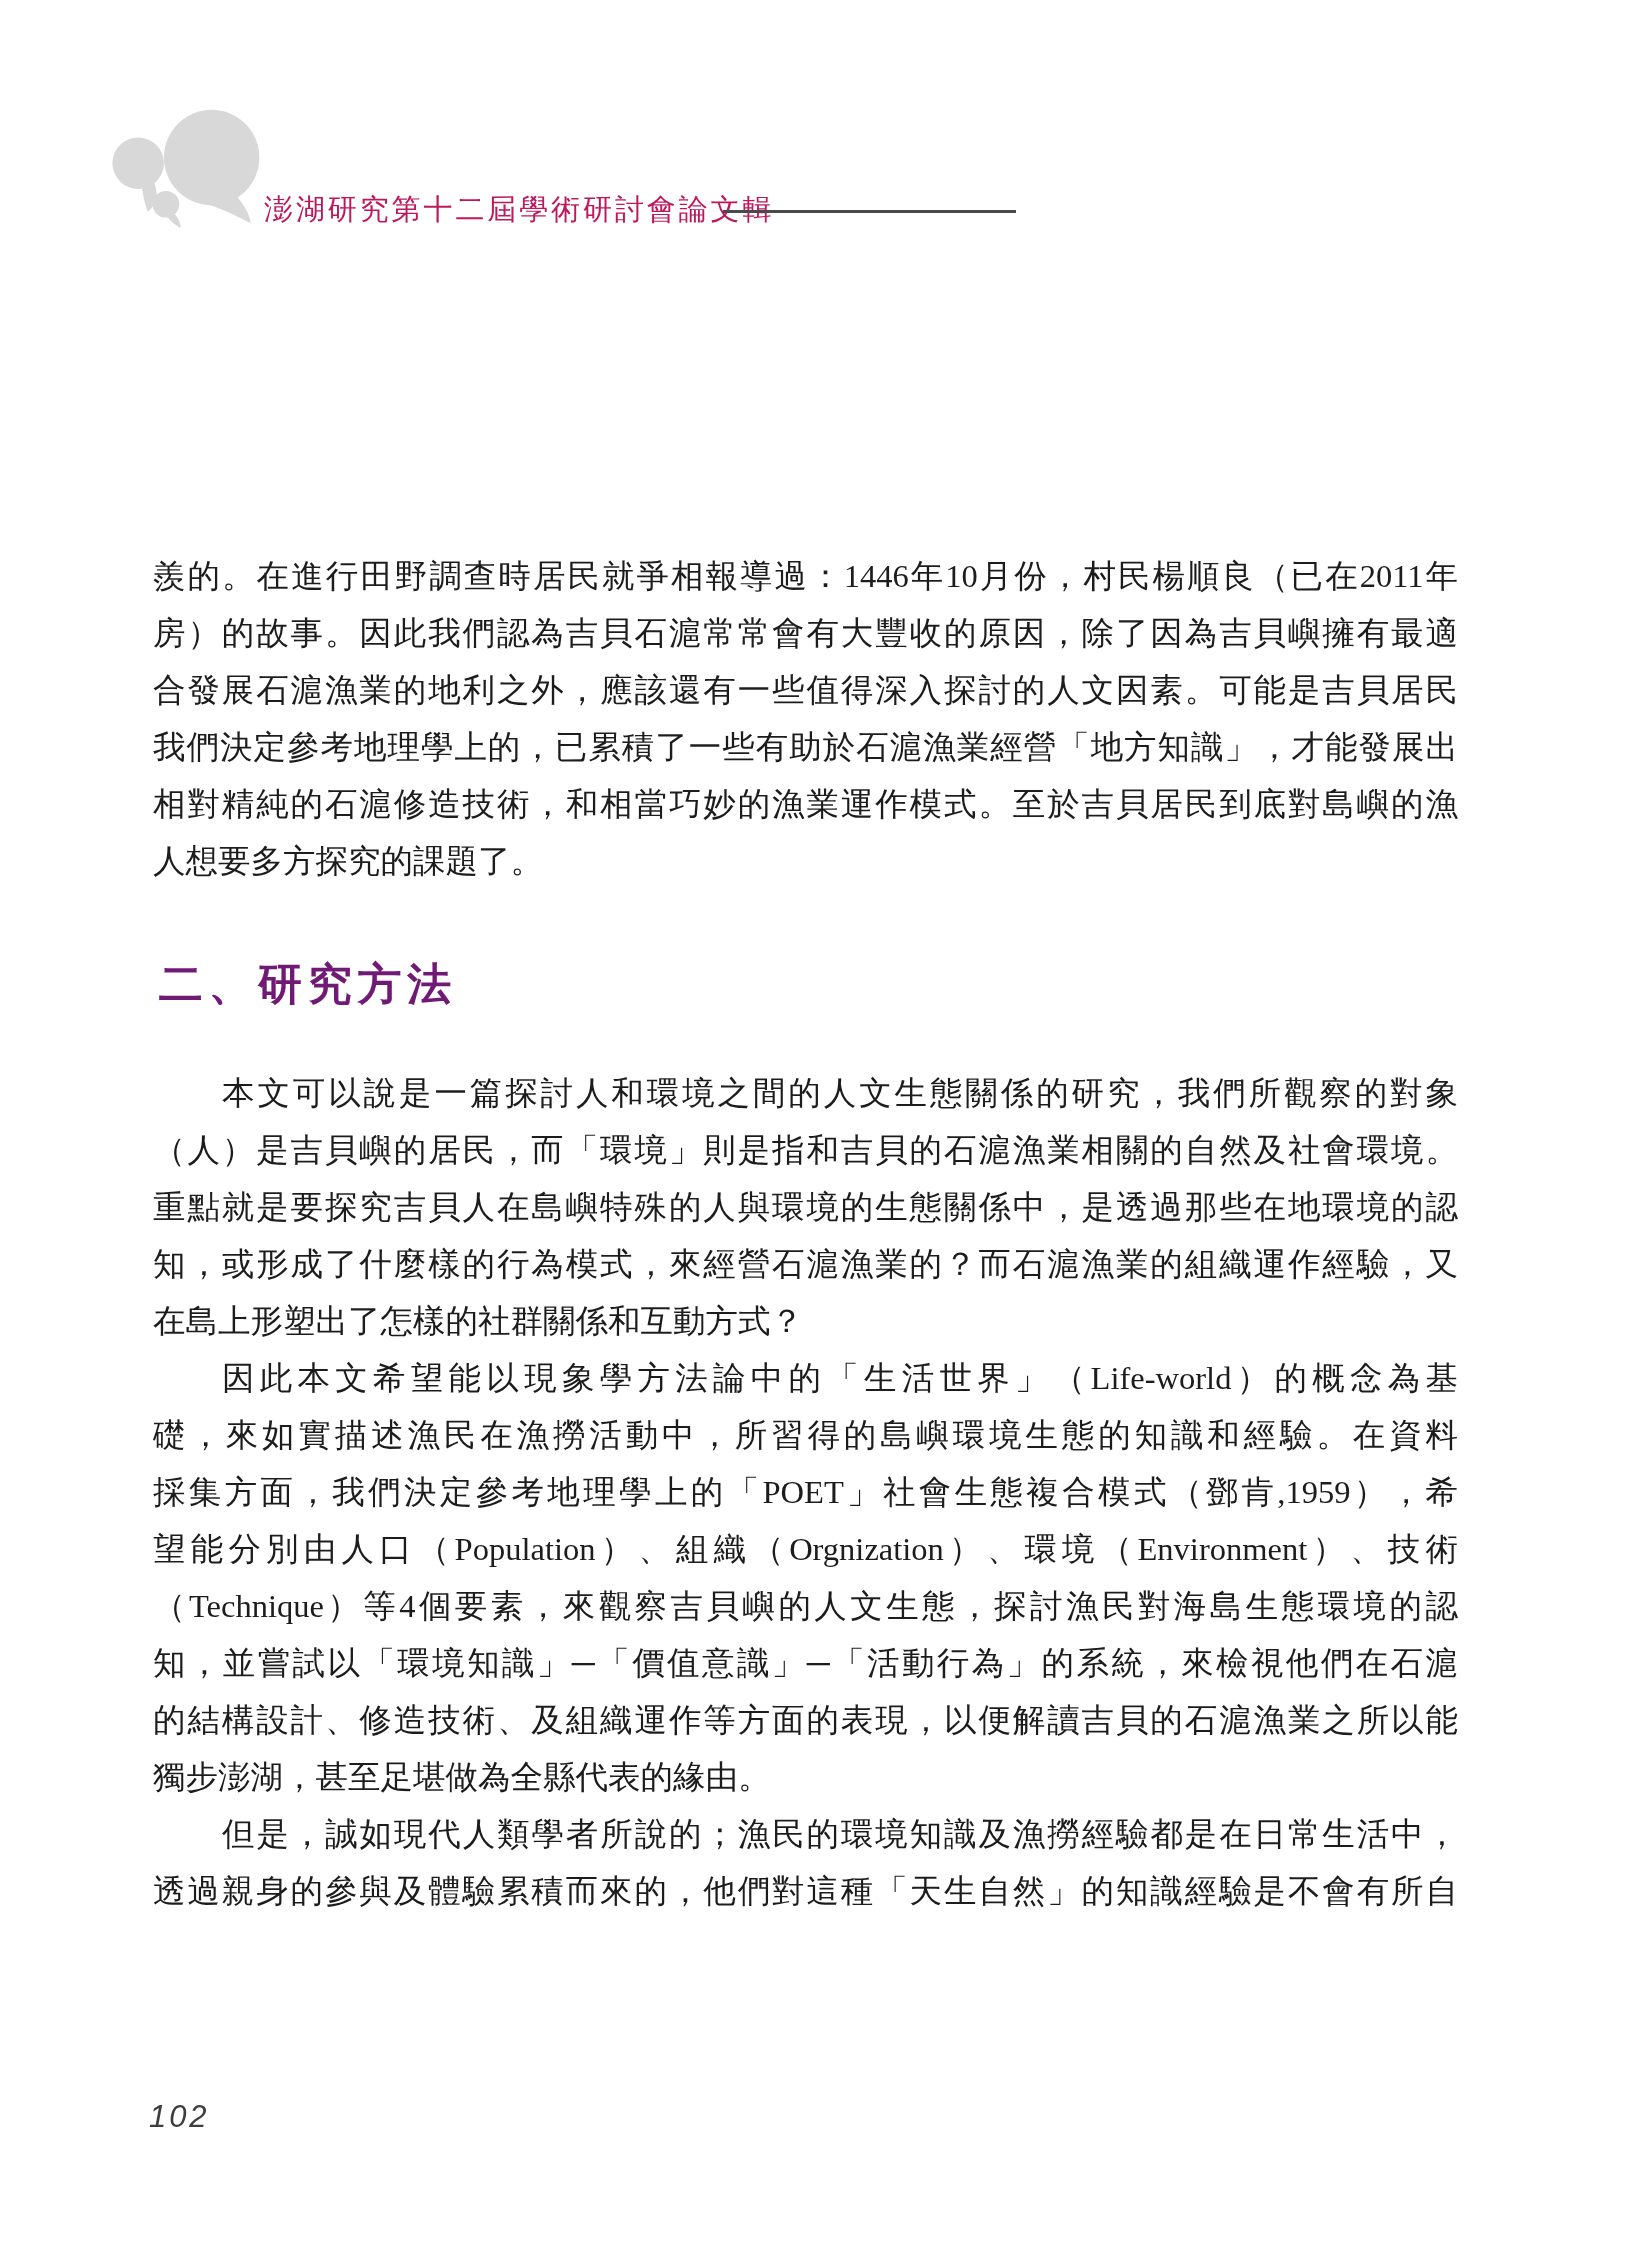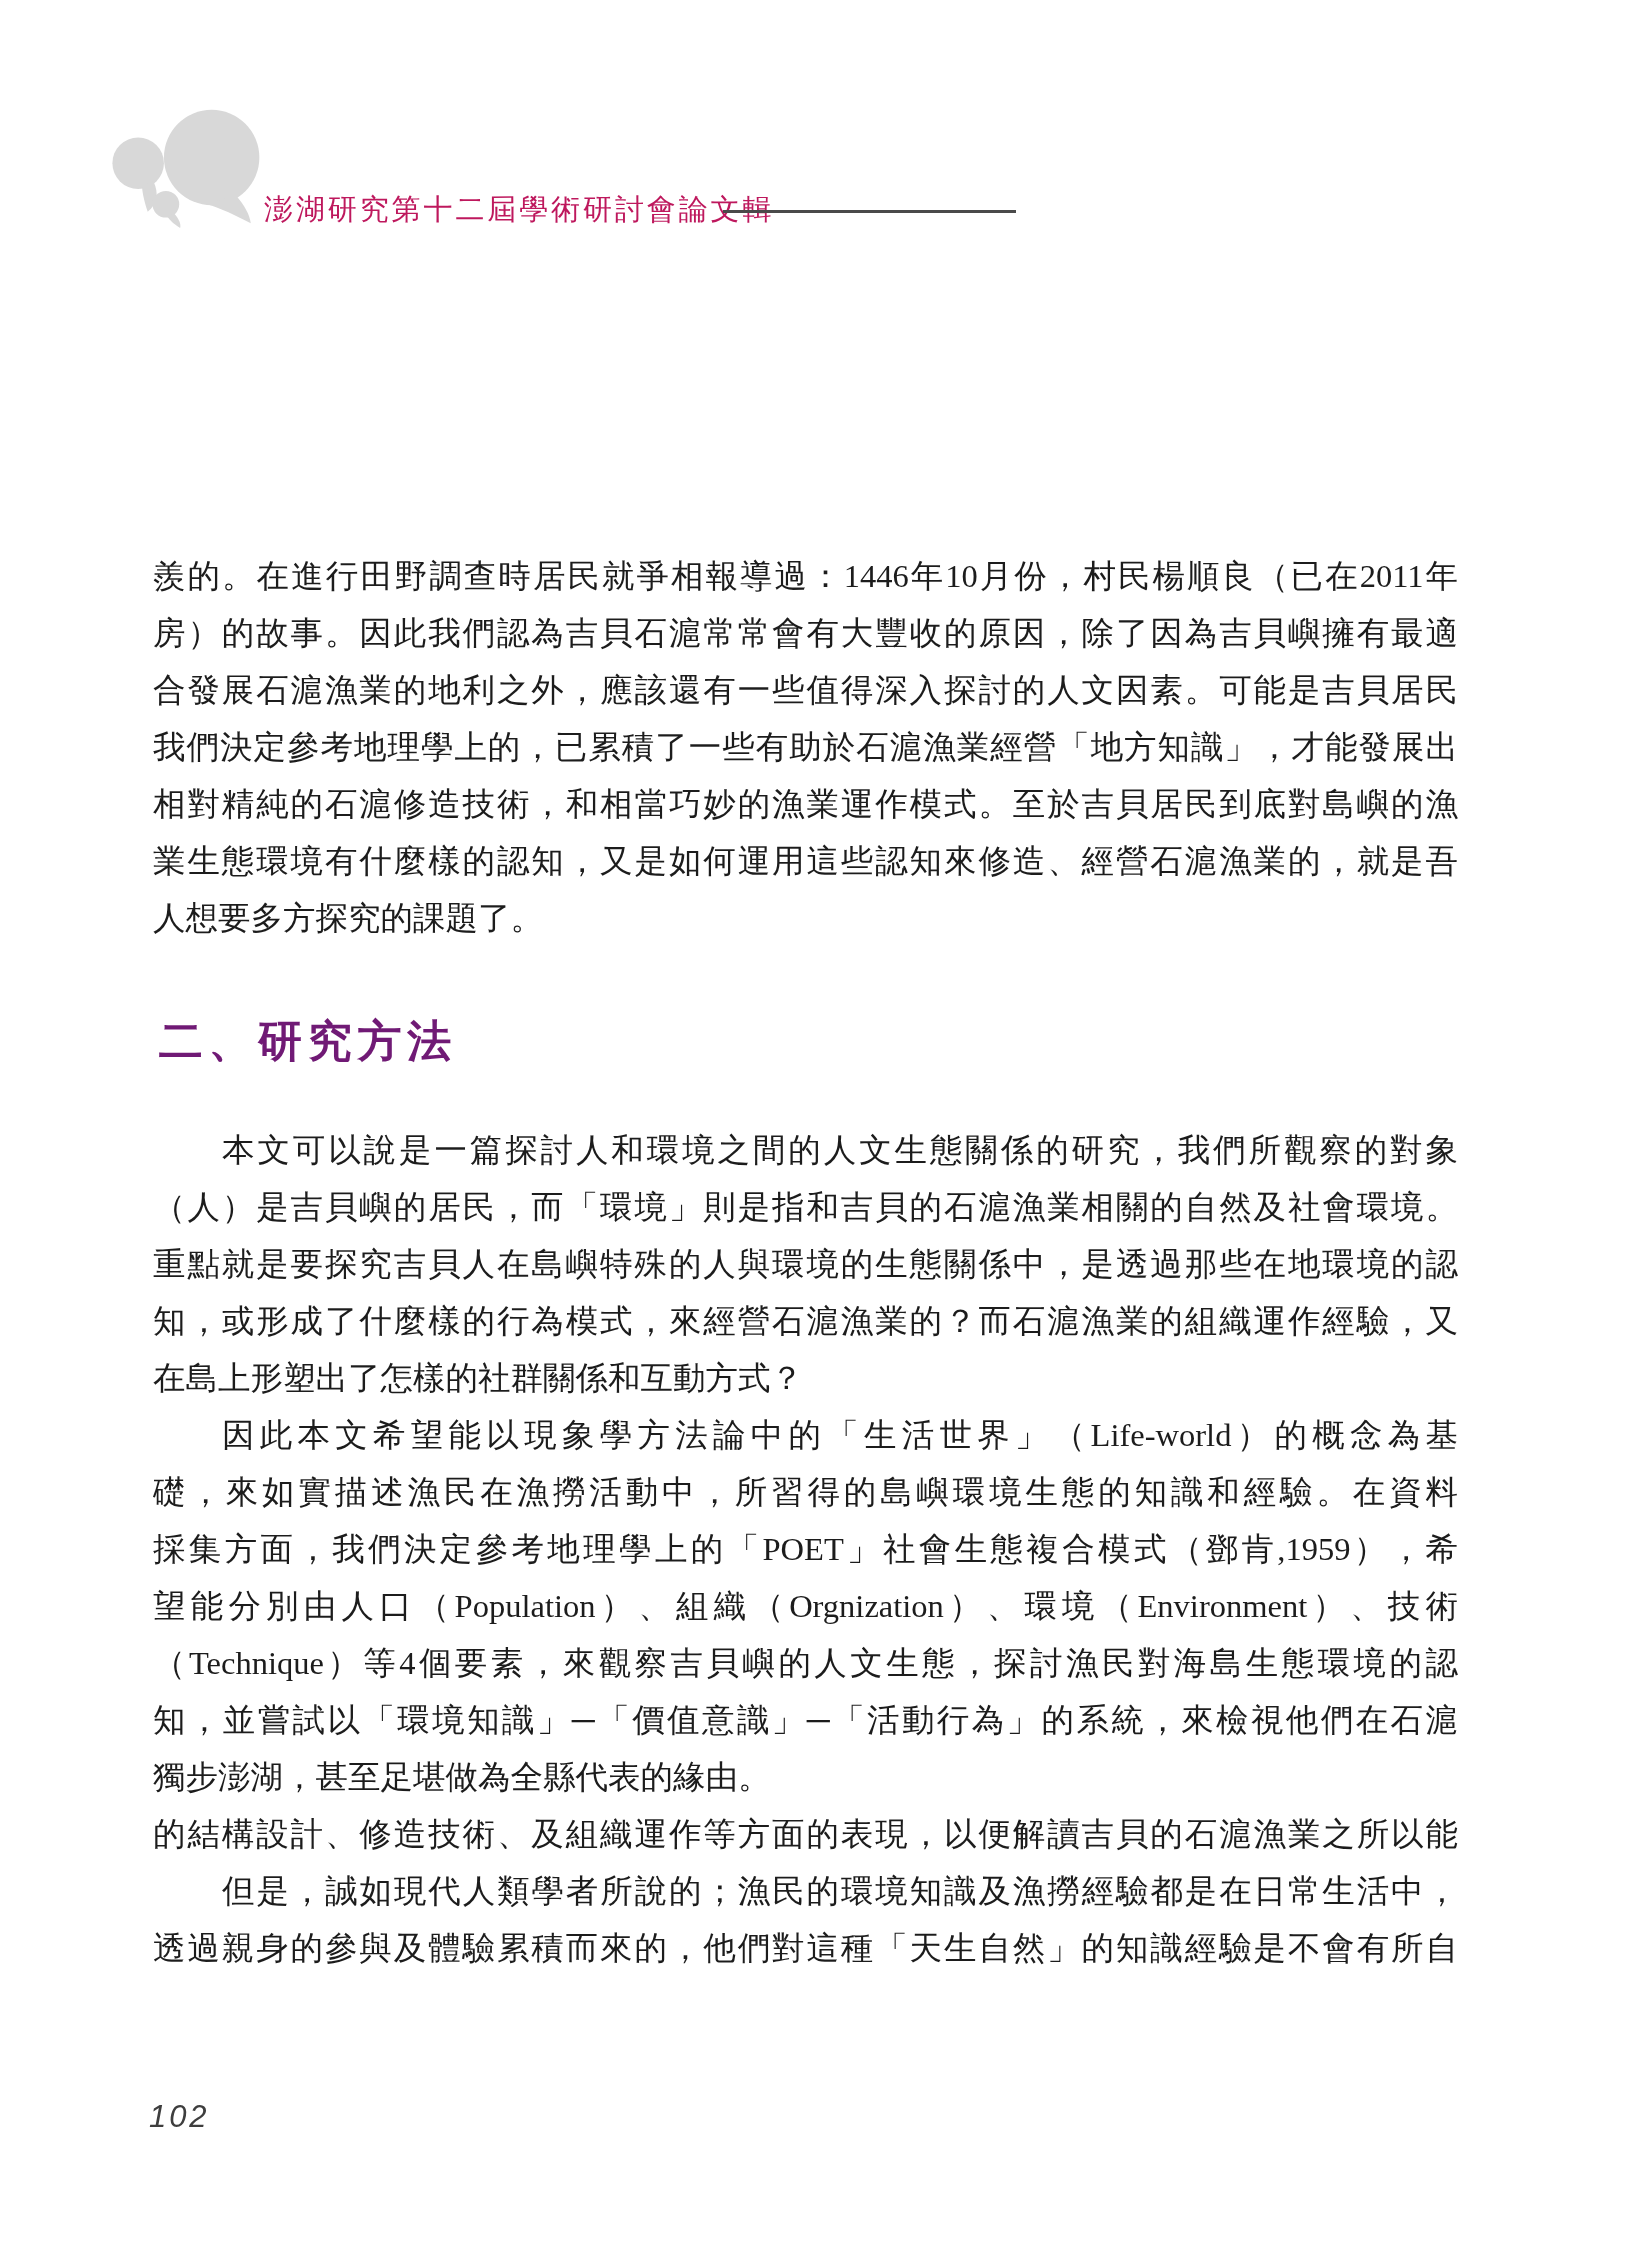--- a/index.html
+++ b/index.html
@@ -85,43 +85,42 @@
 </div>
 
 <div class="content">
 
   <div class="para">
       <div class="line">羨的。在進行田野調查時居民就爭相報導過：1446年10月份，村民楊順良（已在2011年</div>
       <div class="line">房）的故事。因此我們認為吉貝石滬常常會有大豐收的原因，除了因為吉貝嶼擁有最適</div>
       <div class="line">合發展石滬漁業的地利之外，應該還有一些值得深入探討的人文因素。可能是吉貝居民</div>
       <div class="line">我們決定參考地理學上的，已累積了一些有助於石滬漁業經營「地方知識」，才能發展出</div>
       <div class="line">相對精純的石滬修造技術，和相當巧妙的漁業運作模式。至於吉貝居民到底對島嶼的漁</div>
-      <div class="line">業生態環境有什麼樣的認知，又是如何運用這些認知來修造、經營石滬漁業的，就是吾</div>
       <div class="line end">人想要多方探究的課題了。</div>
     </div>
 
   <h2 class="section-heading">二、研究方法</h2>
 
   <div class="para">
       <div class="line ind">本文可以說是一篇探討人和環境之間的人文生態關係的研究，我們所觀察的對象</div>
       <div class="line">（人）是吉貝嶼的居民，而「環境」則是指和吉貝的石滬漁業相關的自然及社會環境。</div>
       <div class="line">重點就是要探究吉貝人在島嶼特殊的人與環境的生態關係中，是透過那些在地環境的認</div>
       <div class="line">知，或形成了什麼樣的行為模式，來經營石滬漁業的？而石滬漁業的組織運作經驗，又</div>
       <div class="line end">在島上形塑出了怎樣的社群關係和互動方式？</div>
     </div>
 
   <div class="para">
       <div class="line ind">因此本文希望能以現象學方法論中的「生活世界」（Life-world）的概念為基</div>
       <div class="line">礎，來如實描述漁民在漁撈活動中，所習得的島嶼環境生態的知識和經驗。在資料</div>
       <div class="line">採集方面，我們決定參考地理學上的「POET」社會生態複合模式（鄧肯,1959），希</div>
       <div class="line">望能分別由人口（Population）、組織（Orgnization）、環境（Environment）、技術</div>
       <div class="line">（Technique）等4個要素，來觀察吉貝嶼的人文生態，探討漁民對海島生態環境的認</div>
       <div class="line">知，並嘗試以「環境知識」─「價值意識」─「活動行為」的系統，來檢視他們在石滬</div>
+      <div class="line">的結構設計、修造技術、及組織運作等方面的表現，以便解讀吉貝的石滬漁業之所以能</div>
       <div class="line end">獨步澎湖，甚至足堪做為全縣代表的緣由。</div>
-      <div class="line">的結構設計、修造技術、及組織運作等方面的表現，以便解讀吉貝的石滬漁業之所以能</div>
     </div>
 
   <div class="para">
       <div class="line ind">但是，誠如現代人類學者所說的；漁民的環境知識及漁撈經驗都是在日常生活中，</div>
       <div class="line">透過親身的參與及體驗累積而來的，他們對這種「天生自然」的知識經驗是不會有所自</div>
     </div>
 
 </div>
 
 <div class="page-number">102</div>

